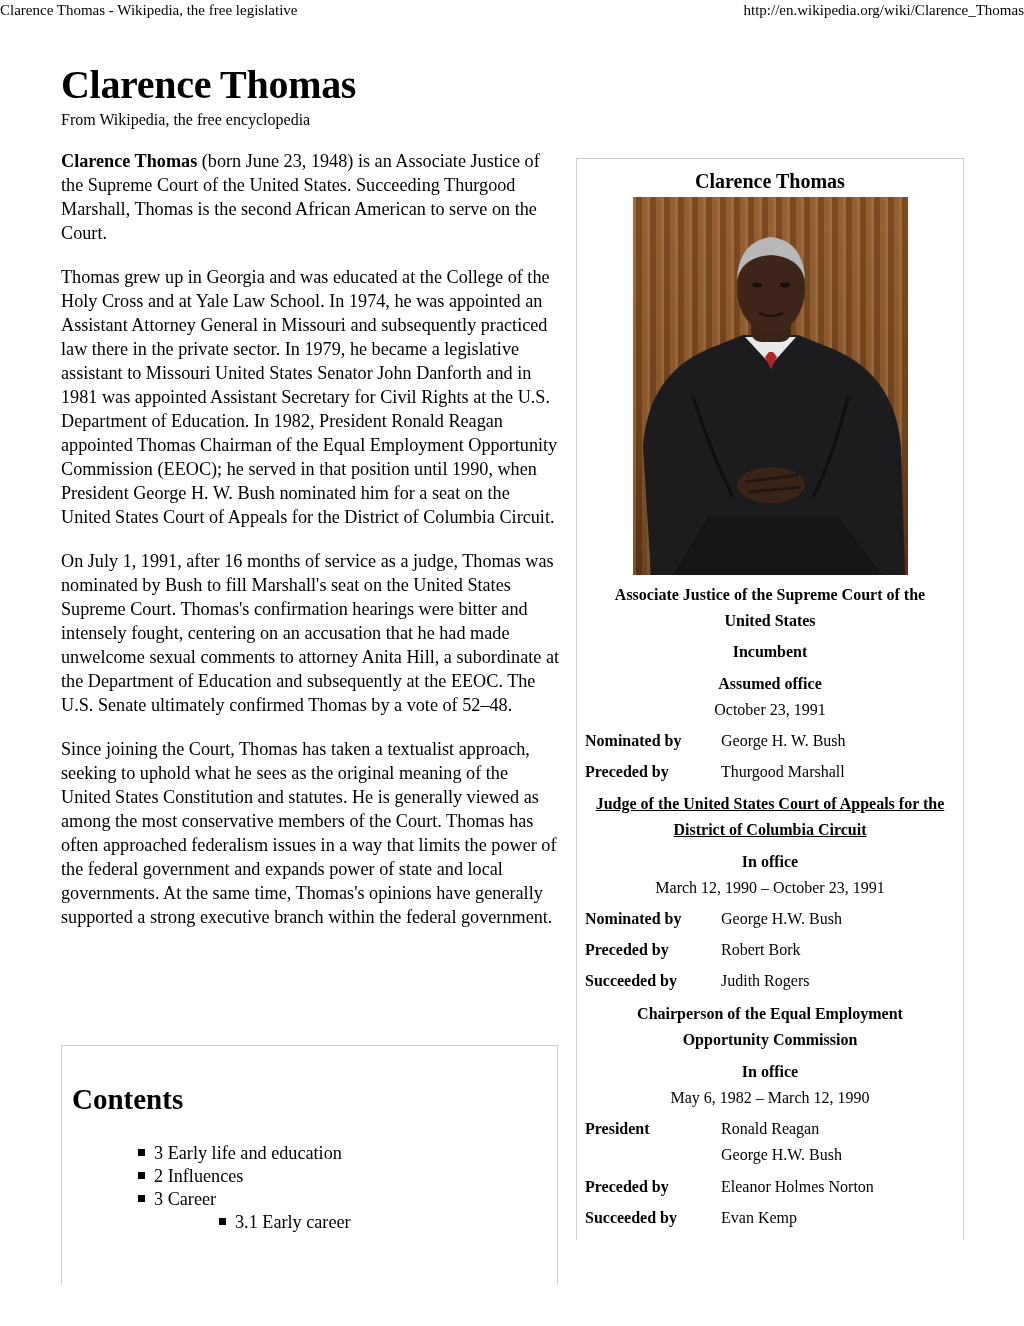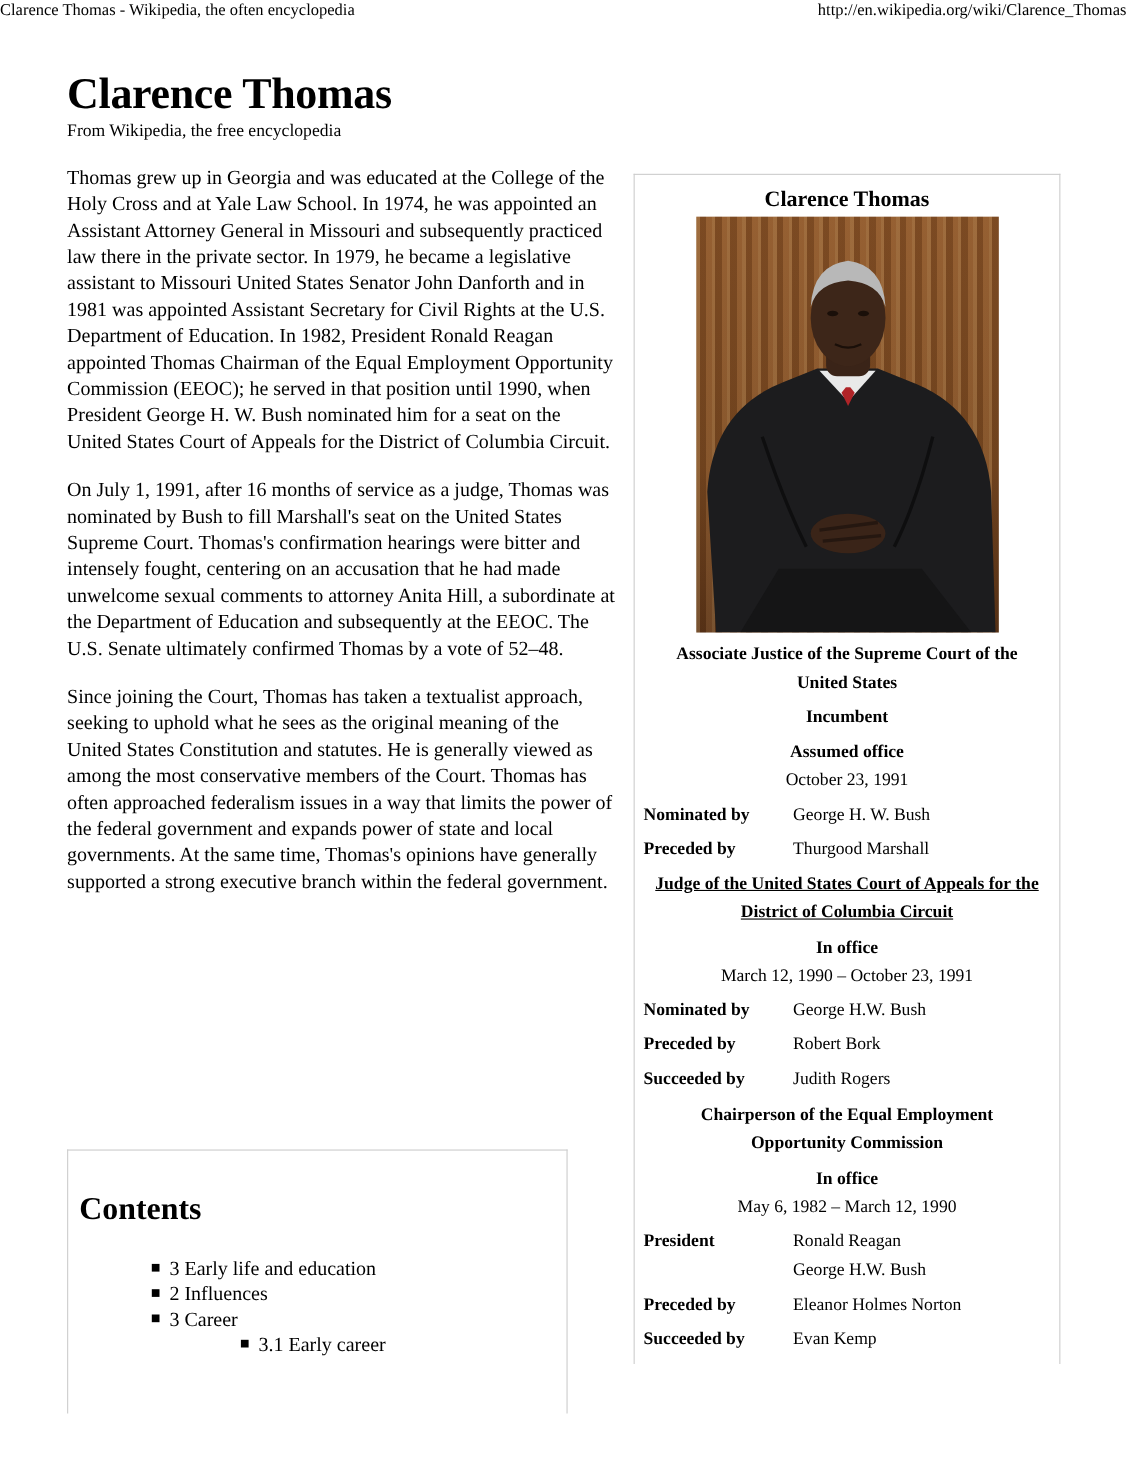--- a/index.html
+++ b/index.html
@@ -28,21 +28,21 @@
       position: absolute; left: 61px; top: 110px; font-size: 16px; line-height: 20px;
     }
     .article {
       position: absolute; left: 61px; top: 149px; width: 500px;
       font-size: 18.2px; line-height: 24px;
     }
     .article p { margin: 0 0 20px 0; }
     .article b { font-weight: bold; }
 
     .toc {
-      position: absolute; left: 61px; top: 1045px; width: 455px; height: 240px;
+      position: absolute; left: 61px; top: 1045px; width: 497px; height: 240px;
       border: 1px solid #cccccc; border-bottom: none; box-sizing: border-box; padding-left: 12px;
     }
     .toc h2 {
       margin: 0; position: absolute; left: 10px; top: 36px;
       font-size: 29px; font-weight: bold; line-height: 34px;
     }
     .toc ul { list-style: none; margin: 0; padding: 0; }
     .toc li {
       position: absolute; font-size: 18.2px; line-height: 22px; white-space: nowrap;
     }
@@ -72,28 +72,29 @@
     }
     .ib-center.bold { font-weight: bold; text-align: center; }
     .ib-row { position: absolute; left: 8px; right: 8px; line-height: 26px; }
     .ib-row .lbl { position: absolute; left: 0; font-weight: bold; }
     .ib-row .val { position: absolute; left: 136px; }
   </style>
 </head>
 <body>
 
 <div class="print-header">
-  <span class="left">Clarence Thomas - Wikipedia, the often encyclopedia</span>
+  <span class="left">Clarence Thomas - Wikipedia, the free legislative</span>
   <span class="right">http://en.wikipedia.org/wiki/Clarence_Thomas</span>
 </div>
 
 <h1 class="page-title">Clarence Thomas</h1>
 <div class="subtitle">From Wikipedia, the free encyclopedia</div>
 
 <div class="article">
+  <p><b>Clarence Thomas</b><span> (born June 23, 1948) is an Associate Justice of the Supreme Court of the United States. Succeeding Thurgood Marshall, Thomas is the second African American to serve on the Court.</span></p>
   <p>Thomas grew up in Georgia and was educated at the College of the Holy Cross and at Yale Law School. In 1974, he was appointed an Assistant Attorney General in Missouri and subsequently practiced law there in the private sector. In 1979, he became a legislative assistant to Missouri United States Senator John Danforth and in 1981 was appointed Assistant Secretary for Civil Rights at the U.S. Department of Education. In 1982, President Ronald Reagan appointed Thomas Chairman of the Equal Employment Opportunity Commission (EEOC); he served in that position until 1990, when President George H. W. Bush nominated him for a seat on the United States Court of Appeals for the District of Columbia Circuit.</p>
   <p>On July 1, 1991, after 16 months of service as a judge, Thomas was nominated by Bush to fill Marshall's seat on the United States Supreme Court. Thomas's confirmation hearings were bitter and intensely fought, centering on an accusation that he had made unwelcome sexual comments to attorney Anita Hill, a subordinate at the Department of Education and subsequently at the EEOC. The U.S. Senate ultimately confirmed Thomas by a vote of 52–48.</p>
   <p>Since joining the Court, Thomas has taken a textualist approach, seeking to uphold what he sees as the original meaning of the United States Constitution and statutes. He is generally viewed as among the most conservative members of the Court. Thomas has often approached federalism issues in a way that limits the power of the federal government and expands power of state and local governments. At the same time, Thomas's opinions have generally supported a strong executive branch within the federal government.</p>
 </div>
 
 <div class="toc">
   <h2>Contents</h2>
   <ul>
     <li style="left:76px; top:96px;"><span class="bullet"></span><span>3 Early life and education</span></li>
     <li style="left:76px; top:119px;"><span class="bullet"></span><span>2 Influences</span></li>

